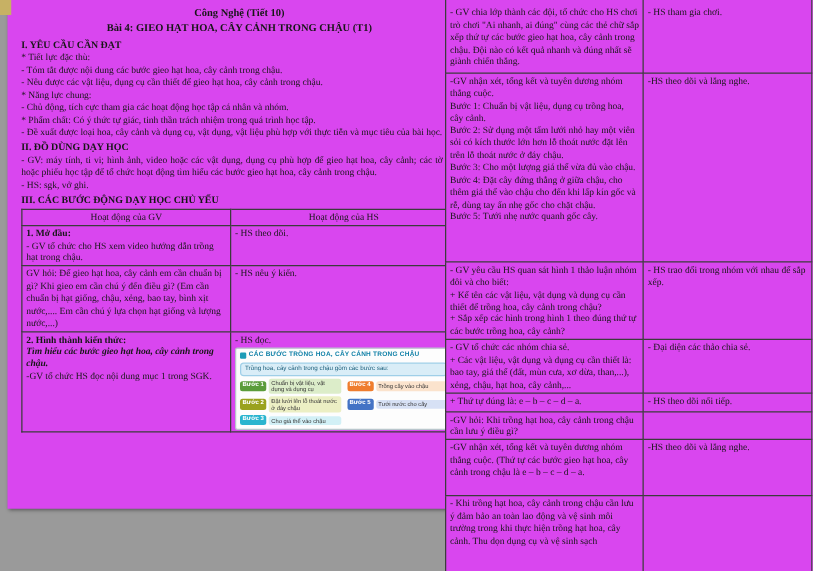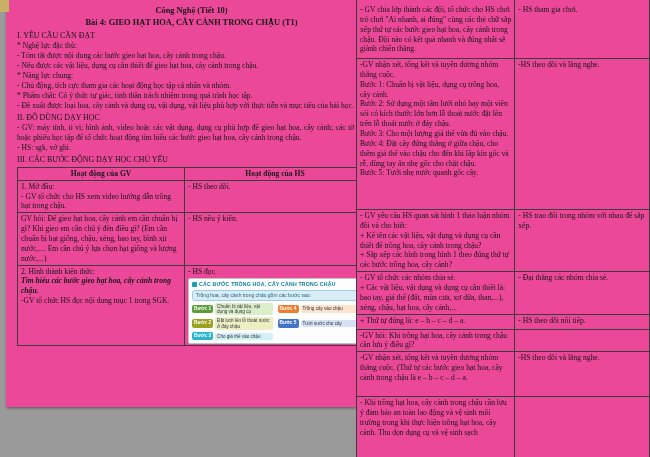--- a/index.html
+++ b/index.html
@@ -1,41 +1,41 @@
 <!DOCTYPE html>
 <html><head>
 <meta charset="utf-8">
 <style>
   html,body{margin:0;padding:0}
   body{width:650px;height:457px;background:#9a9a9a;overflow:hidden;position:relative;
        font-family:"Liberation Serif",serif;color:#161616}
-  .page{position:absolute;background:#ec4899}
+  .page{position:absolute;background:#d946ef}
   .page-left{left:6px;top:0;width:349px;height:402px;padding:5px 9px 0 11px;overflow:hidden;
              box-shadow:1px 1px 3px rgba(0,0,0,.45)}
   .page-right{left:356px;top:0;width:294px;height:457px;overflow:hidden}
   .corner{position:absolute;left:0;top:0;width:9px;height:12px;background:#c7b164;z-index:5}
 
   .title1{font-size:8.4px;font-weight:bold;text-align:center;line-height:1.4}
-  .h{font-size:7.9px;font-weight:normal;line-height:1.4;margin-top:1px}
+  .h{font-size:7.9px;font-weight:bold;line-height:1.4;margin-top:1px}
   .p{font-size:7.6px;line-height:1.32;text-align:justify}
 
   table{border-collapse:collapse;width:100%;table-layout:fixed}
   td,th{border:1px solid #3c3c3c;vertical-align:top;padding:1px 3px;font-size:7.6px;line-height:1.3;
         overflow:hidden}
-  th{font-weight:bold;}
+  th{font-weight:normal;}
   .ltable{margin-top:2px}
   .ltable col.c-gv{width:48%}
   .rtable col.c-gv{width:54%}
   .rtable tr:first-child td{border-top:none;padding-top:5px}
   .rtable .r1 td{height:52px}.rtable .r2 td{height:148px}.rtable .r3 td{height:54px}
   .rtable .r4 td{height:36px}.rtable .r5 td{height:12px}.rtable .r6 td{height:18px}
   .rtable .r7 td{height:42px}.rtable .r8 td{height:78px}
   .ltable .lr1 td{height:28px}.ltable .lr2 td{height:46px}.ltable .lr3 td{height:12px}
 
-  .bold{font-weight:normal}
+  .bold{font-weight:bold}
   .italic{}
   .bolditalic{font-weight:bold;font-style:italic}
   .cellline{margin:0}
 
   .figure{margin-top:2px;border:1px solid #b9c6cc;background:#fdfdfd;padding:2px 3px;border-radius:2px}
   .fig-title-row{display:flex;align-items:center;gap:2px;margin-bottom:1px}
   .fig-icon{width:5px;height:5px;background:#1d9cb8;border-radius:1px;display:inline-block;flex:0 0 auto}
   .fig-title{font-family:"Liberation Sans",sans-serif;font-size:5.2px;font-weight:bold;color:#0d7fa6;
              letter-spacing:.2px}
   .fig-note{background:#d9edf7;border:1px solid #9fcfe8;border-radius:3px;font-size:5px;
@@ -50,21 +50,21 @@
 </head>
 <body>
 
 <div class="corner"></div>
 
 <div class="page page-left">
   <div class="title1">Công Nghệ (Tiết 10)</div>
   <div class="title1">Bài 4: GIEO HẠT HOA, CÂY CẢNH TRONG CHẬU (T1)</div>
 
   <div class="h">I. YÊU CẦU CẦN ĐẠT</div>
-  <div class="p">* Nghệ lực đặc thù:</div>
+  <div class="p">* Tiết lực đặc thù:</div>
   <div class="p">- Tóm tắt được nội dung các bước gieo hạt hoa, cây cảnh trong chậu.</div>
   <div class="p">- Nêu được các vật liệu, dụng cụ cần thiết để gieo hạt hoa, cây cảnh trong chậu.</div>
   <div class="p">* Năng lực chung:</div>
   <div class="p">- Chủ động, tích cực tham gia các hoạt động học tập cá nhân và nhóm.</div>
   <div class="p">* Phẩm chất: Có ý thức tự giác, tinh thần trách nhiệm trong quá trình học tập.</div>
   <div class="p">- Đề xuất được loại hoa, cây cảnh và dụng cụ, vật dụng, vật liệu phù hợp với thực tiễn và mục tiêu của bài học.</div>
 
   <div class="h">II. ĐỒ DÙNG DẠY HỌC</div>
   <div class="p">- GV: máy tính, ti vi; hình ảnh, video hoặc các vật dụng, dụng cụ phù hợp để gieo hạt hoa, cây cảnh; các tờ thẻ hoặc phiếu học tập để tổ chức hoạt động tìm hiểu các bước gieo hạt hoa, cây cảnh trong chậu.</div>
   <div class="p">- HS: sgk, vở ghi.</div>
@@ -181,21 +181,21 @@
       <td>
         <div class="cellline">- HS trao đổi trong nhóm với nhau để sắp xếp.</div>
       </td>
     </tr>
     <tr class="r4">
       <td>
         <div class="cellline">- GV tổ chức các nhóm chia sẻ.</div>
         <div class="cellline">+ Các vật liệu, vật dụng và dụng cụ cần thiết là: bao tay, giá thể (đất, mùn cưa, xơ dừa, than,...), xẻng, chậu, hạt hoa, cây cảnh,...</div>
       </td>
       <td>
-        <div class="cellline">- Đại thắng các nhóm chia sẻ.</div>
+        <div class="cellline">- Đại diện các thảo chia sẻ.</div>
       </td>
     </tr>
     <tr class="r5">
       <td>
         <div class="cellline">+ Thứ tự đúng là: e – b – c – d – a.</div>
       </td>
       <td>
         <div class="cellline">- HS theo dõi nối tiếp.</div>
       </td>
     </tr>

